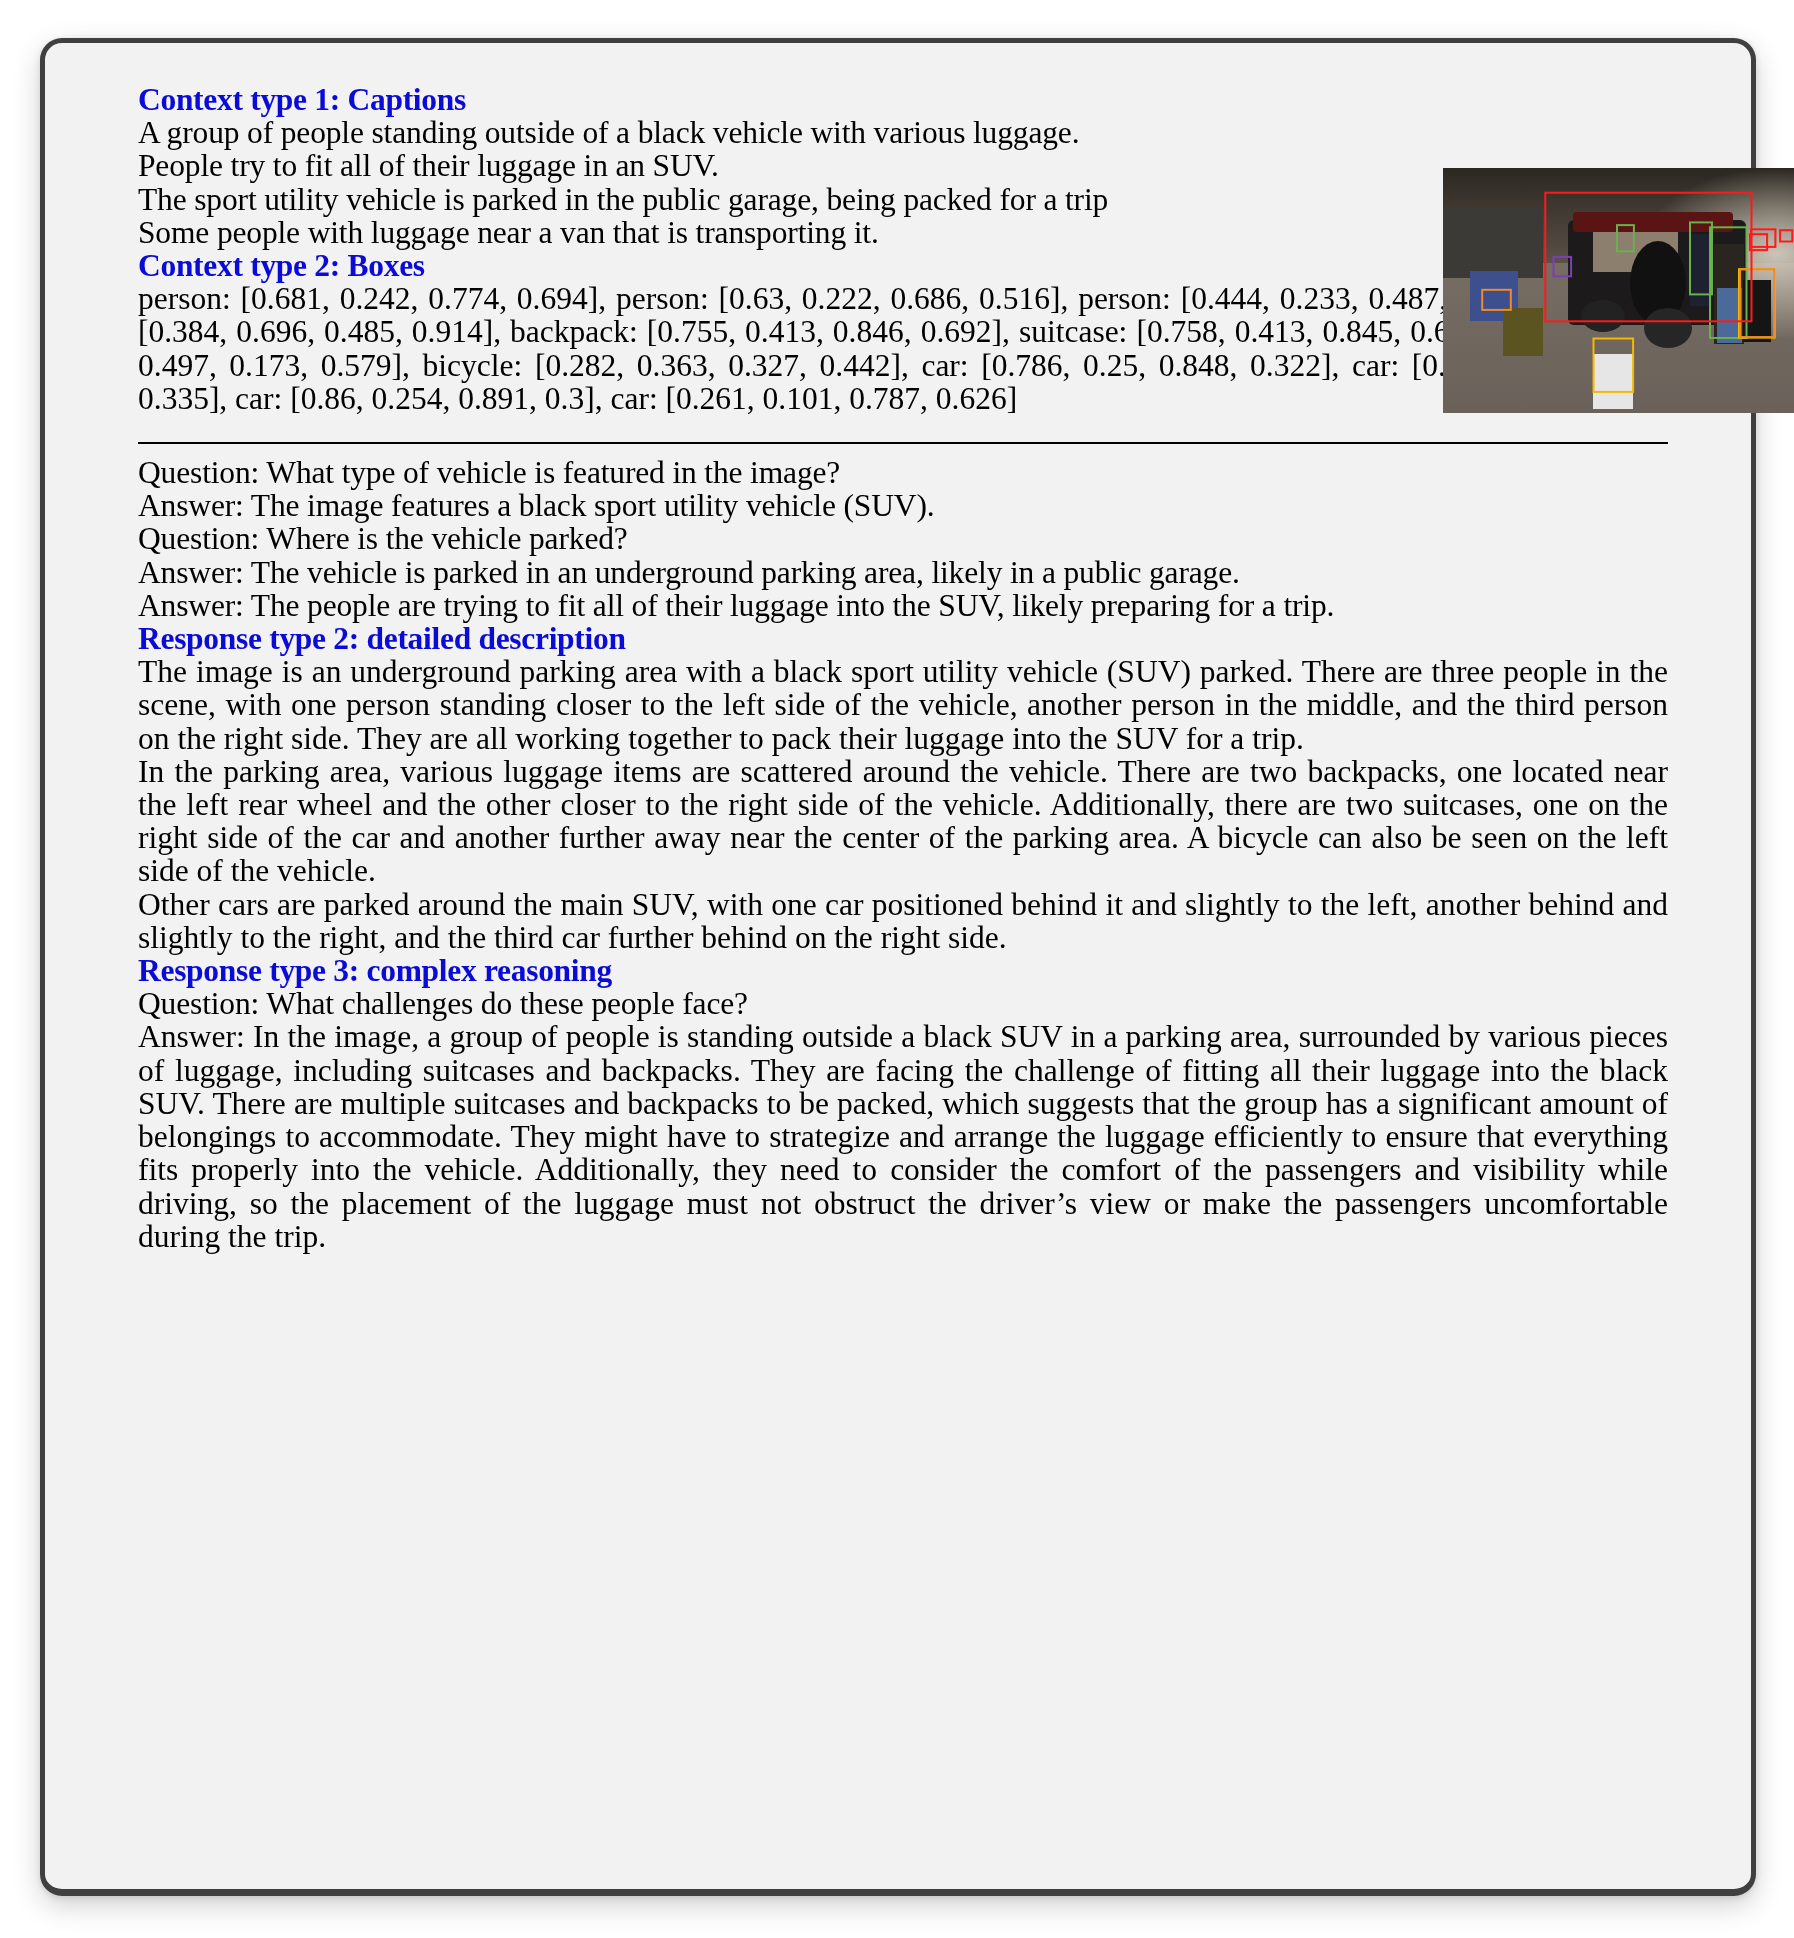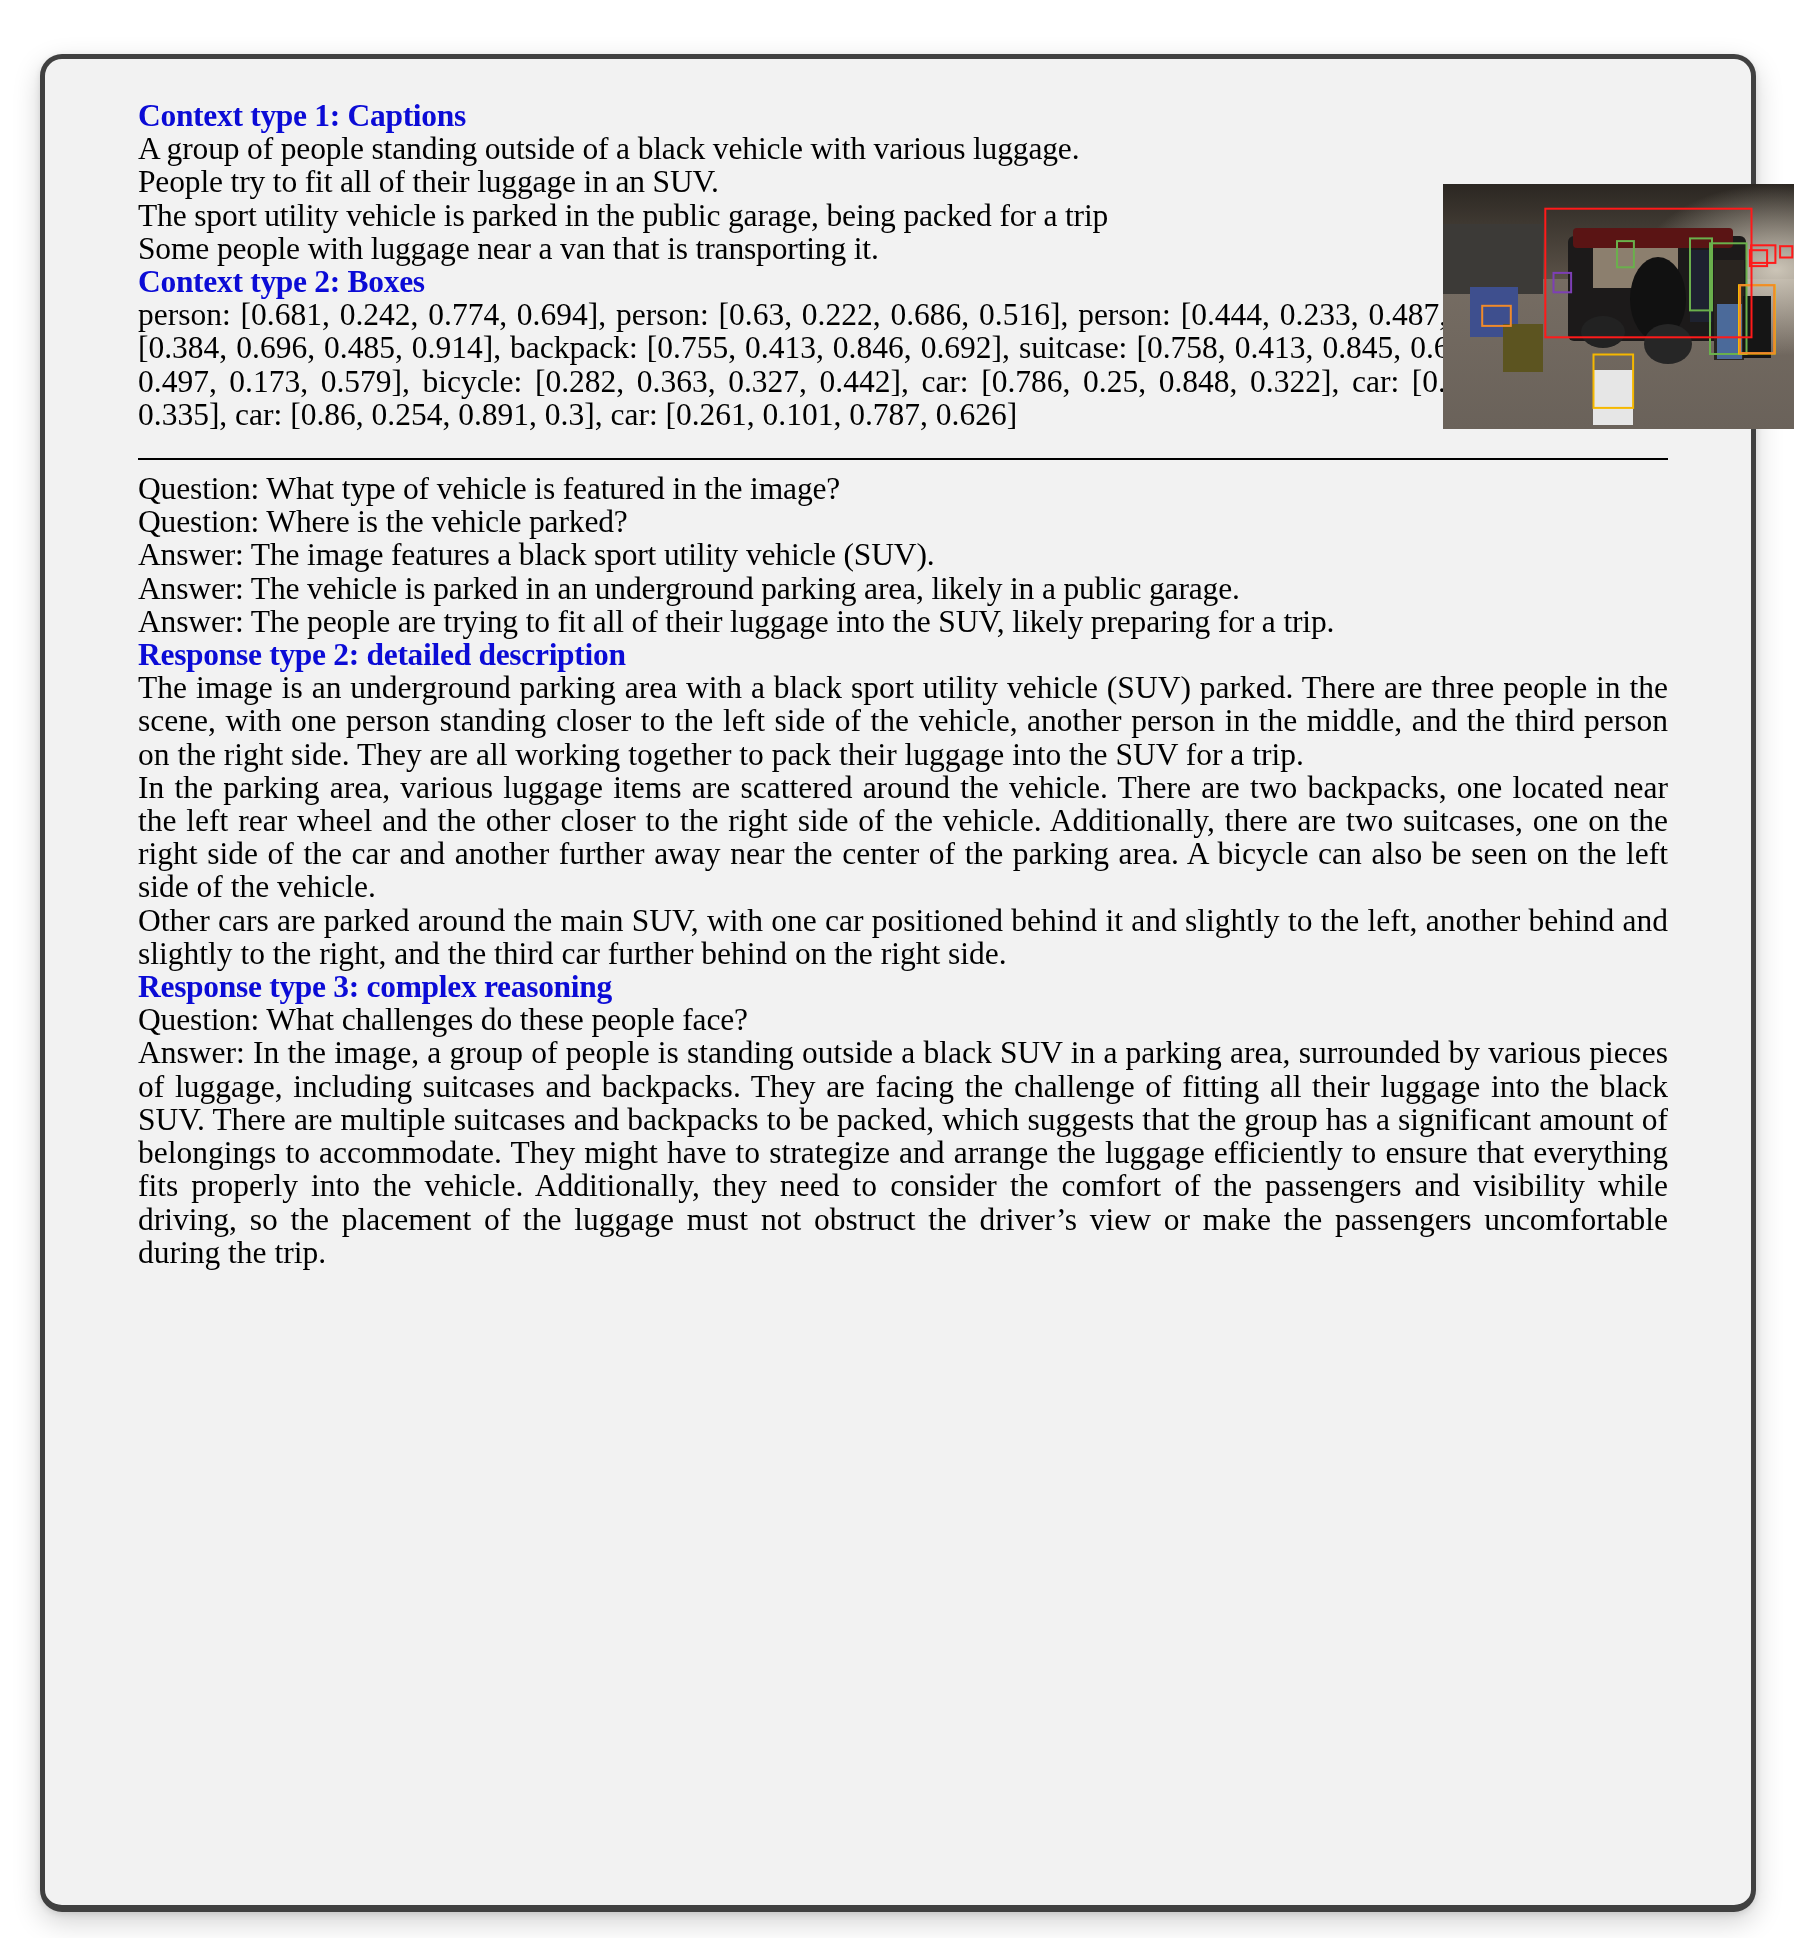--- a/index.html
+++ b/index.html
@@ -12,21 +12,20 @@
     }
     .card {
       position: absolute;
       left: 40px; top: 38px;
       width: 1706px; height: 1846px;
       background: #f2f2f2;
       border: 5px solid #404040;
       border-bottom-width: 7px;
       border-radius: 22px;
       box-shadow: 0 10px 28px rgba(0,0,0,0.18), 0 2px 6px rgba(0,0,0,0.10);
-      margin-top: 16px;
     }
     .content {
       position: absolute;
       left: 93px; top: 40px;
       width: 1530px;
       font-size: 31.5px;
       line-height: 33.2px;
       color: #000;
     }
     .heading {
@@ -70,22 +69,22 @@
 
     <section>
       <div class="heading">Context type 2: Boxes</div>
       <div class="boxes-text">person: [0.681, 0.242, 0.774, 0.694], person: [0.63, 0.222, 0.686, 0.516], person: [0.444, 0.233, 0.487, 0.34], backpack: [0.384, 0.696, 0.485, 0.914], backpack: [0.755, 0.413, 0.846, 0.692], suitcase: [0.758, 0.413, 0.845, 0.69], suitcase: [0.1, 0.497, 0.173, 0.579], bicycle: [0.282, 0.363, 0.327, 0.442], car: [0.786, 0.25, 0.848, 0.322], car: [0.783, 0.27, 0.827, 0.335], car: [0.86, 0.254, 0.891, 0.3], car: [0.261, 0.101, 0.787, 0.626]</div>
     </section>
 
     <div class="rule"></div>
 
     <section>
       <div class="line">Question: What type of vehicle is featured in the image?</div>
+      <div class="line">Answer: The image features a black sport utility vehicle (SUV).</div>
       <div class="line">Question: Where is the vehicle parked?</div>
-      <div class="line">Answer: The image features a black sport utility vehicle (SUV).</div>
       <div class="line">Answer: The vehicle is parked in an underground parking area, likely in a public garage.</div>
       <div class="line">Answer: The people are trying to fit all of their luggage into the SUV, likely preparing for a trip.</div>
     </section>
 
     <section>
       <div class="heading">Response type 2: detailed description</div>
       <div class="para">The image is an underground parking area with a black sport utility vehicle (SUV) parked. There are three people in the scene, with one person standing closer to the left side of the vehicle, another person in the middle, and the third person on the right side. They are all working together to pack their luggage into the SUV for a trip.</div>
       <div class="para">In the parking area, various luggage items are scattered around the vehicle. There are two backpacks, one located near the left rear wheel and the other closer to the right side of the vehicle. Additionally, there are two suitcases, one on the right side of the car and another further away near the center of the parking area. A bicycle can also be seen on the left side of the vehicle.</div>
       <div class="para">Other cars are parked around the main SUV, with one car positioned behind it and slightly to the left, another behind and slightly to the right, and the third car further behind on the right side.</div>
     </section>

